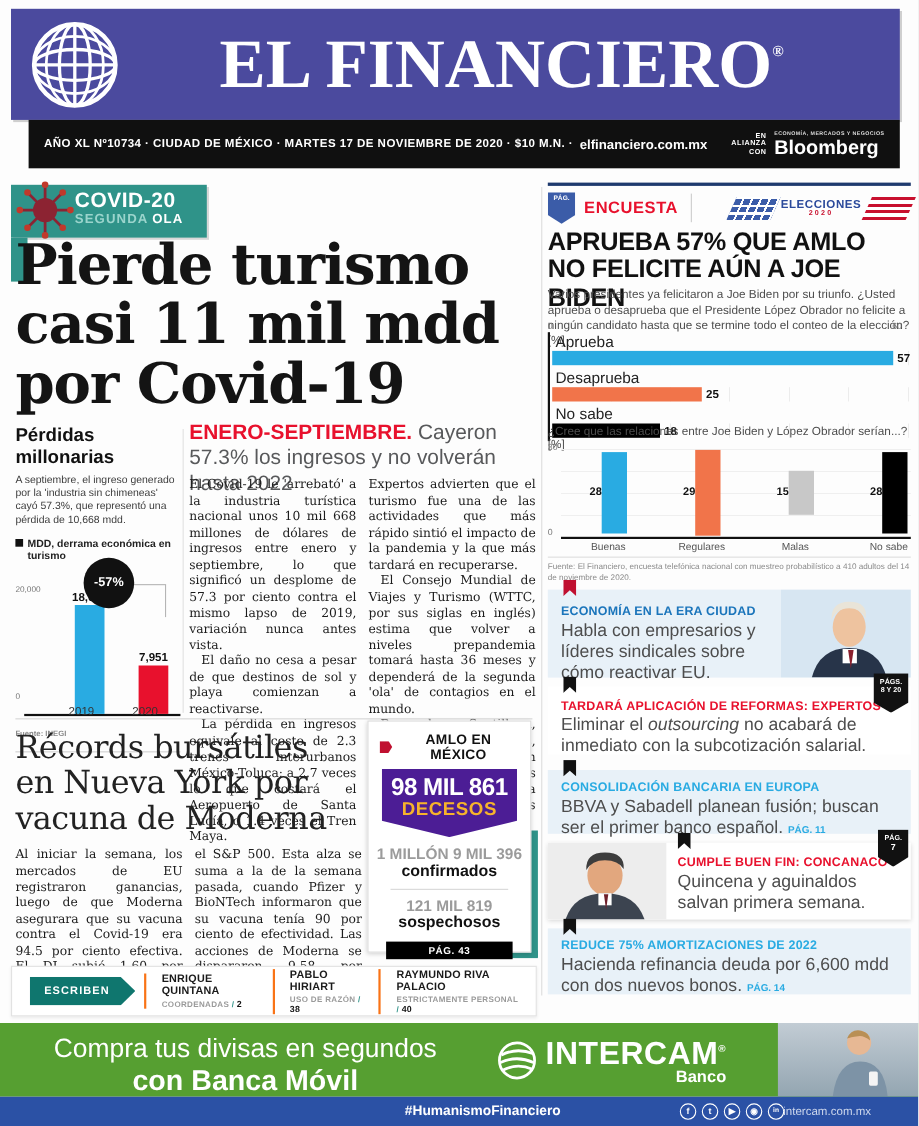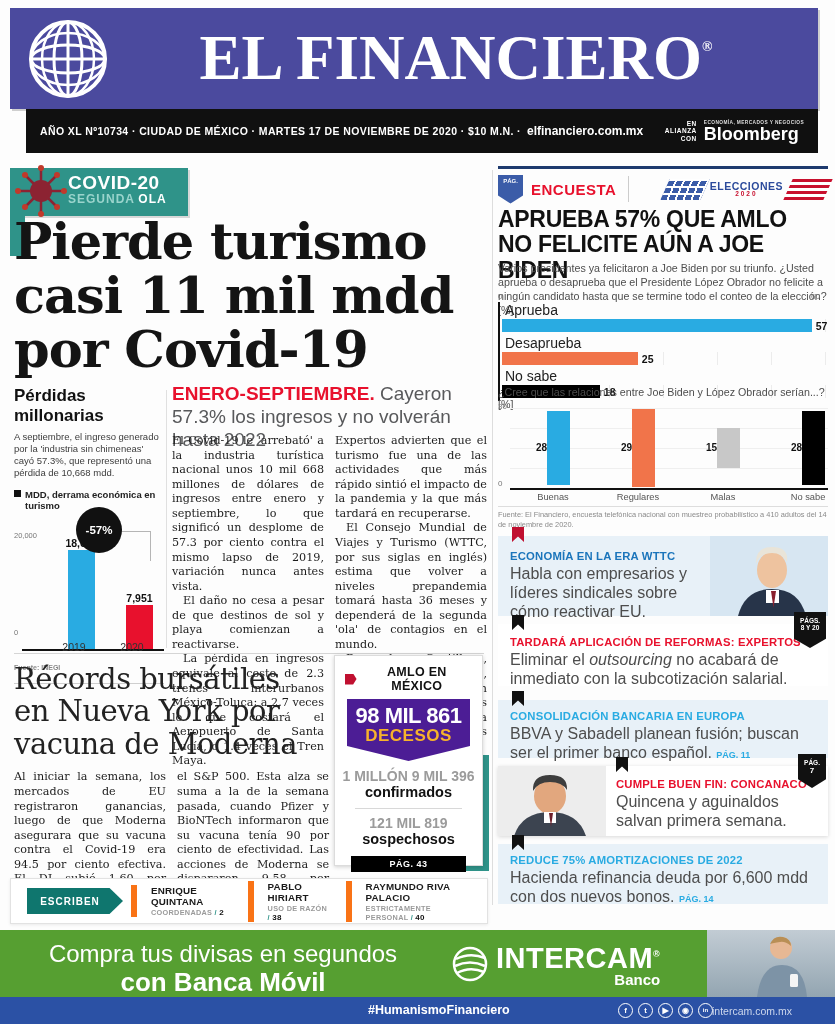--- a/index.html
+++ b/index.html
@@ -95,21 +95,21 @@
   .clab{color:#111;font-size:14.5px;font-weight:700;line-height:1.15;}
   .casos-div{border-top:1px solid #d8d8d8;margin:7px 20px;}
   .casos-page{background:#000;color:#fff;font-size:9px;font-weight:800;margin:8px 16px 0;
               padding:3px 0;letter-spacing:.5px;}
   
   .escriben{position:absolute;left:10px;top:878px;width:476px;height:44px;background:#fff;
             border:1px solid #e2e2e2;display:flex;align-items:center;box-shadow:0 1px 3px rgba(0,0,0,.08);}
   .chev{flex:0 0 auto;width:96px;height:26px;margin-left:16px;background:#0f766e;
         clip-path:polygon(0 0,86% 0,100% 50%,86% 100%,0 100%);color:#fff;font-size:10px;
         font-weight:800;letter-spacing:1px;display:flex;align-items:center;justify-content:center;padding-right:10px;box-sizing:border-box;}
-  .author{padding:0 14px;border-left:6px solid #f97316;}
+  .author{padding:0 14px;border-left:2px solid #f97316;}
   .author:first-of-type{border-left:none;}
   .a-name{font-size:9.8px;font-weight:800;color:#1a1a1a;letter-spacing:.2px;}
   .a-col{font-size:7.3px;color:#9a9a9a;font-weight:bold;letter-spacing:.3px;margin-top:1px;}
   .a-col .sl{color:#2f9389;} .a-col .pg{color:#111;font-size:8px;}
   
   .col-divider{position:absolute;left:492px;top:170px;width:1px;height:735px;background:#ddd;}
   .rc-topline{position:absolute;left:498px;top:166px;width:330px;height:3px;background:#1e3a6e;}
   .pollrow{position:absolute;left:498px;top:174px;width:330px;height:30px;display:flex;align-items:center;}
   .pshield{width:25px;height:29px;background:#3b5ca8;clip-path:polygon(0 0,100% 0,100% 72%,50% 100%,0 72%);
            color:#fff;text-align:center;line-height:1.1;padding-top:3px;box-sizing:border-box;}
@@ -435,21 +435,21 @@
     <span class="vxlab vx0">Buenas</span>
     <span class="vxlab vx1">Regulares</span>
     <span class="vxlab vx2">Malas</span>
     <span class="vxlab vx3">No sabe</span>
   </div>
 
   <div class="poll-source">Fuente: El Financiero, encuesta telefónica nacional con muestreo probabilístico a 410 adultos del 14 de noviembre de 2020.</div>
 
   <section class="brief m1">
     <span class="pennant red" style="left:14px;top:-9px;"></span>
-    <div class="bkick" style="color:#1b75bb;">ECONOMÍA EN LA ERA WTTC</div>
+    <div class="bkick" style="color:#1b75bb;">ECONOMÍA EN LA ERA CIUDAD</div>
     <div class="btext" style="width:200px;">Habla con empresarios y líderes sindicales sobre cómo reactivar EU.</div>
     <div class="bpage">PÁG. 14</div>
     <svg class="photo" viewBox="0 0 118 80">
       <rect width="118" height="80" fill="#d7e6f2"></rect>
       <ellipse cx="62" cy="34" rx="15" ry="18" fill="#eec39f"></ellipse>
       <path d="M46 28 q-1 -17 16 -17 q17 0 15 15 q-5 -9 -15 -9 q-12 0 -16 11z" fill="#e9e4d8"></path>
       <path d="M28 80 q7 -27 34 -27 q27 0 34 27z" fill="#273449"></path>
       <rect x="56" y="54" width="13" height="13" fill="#fff"></rect>
       <path d="M61 55 h5 l-2.5 17z" fill="#8a1f2d"></path>
     </svg>

